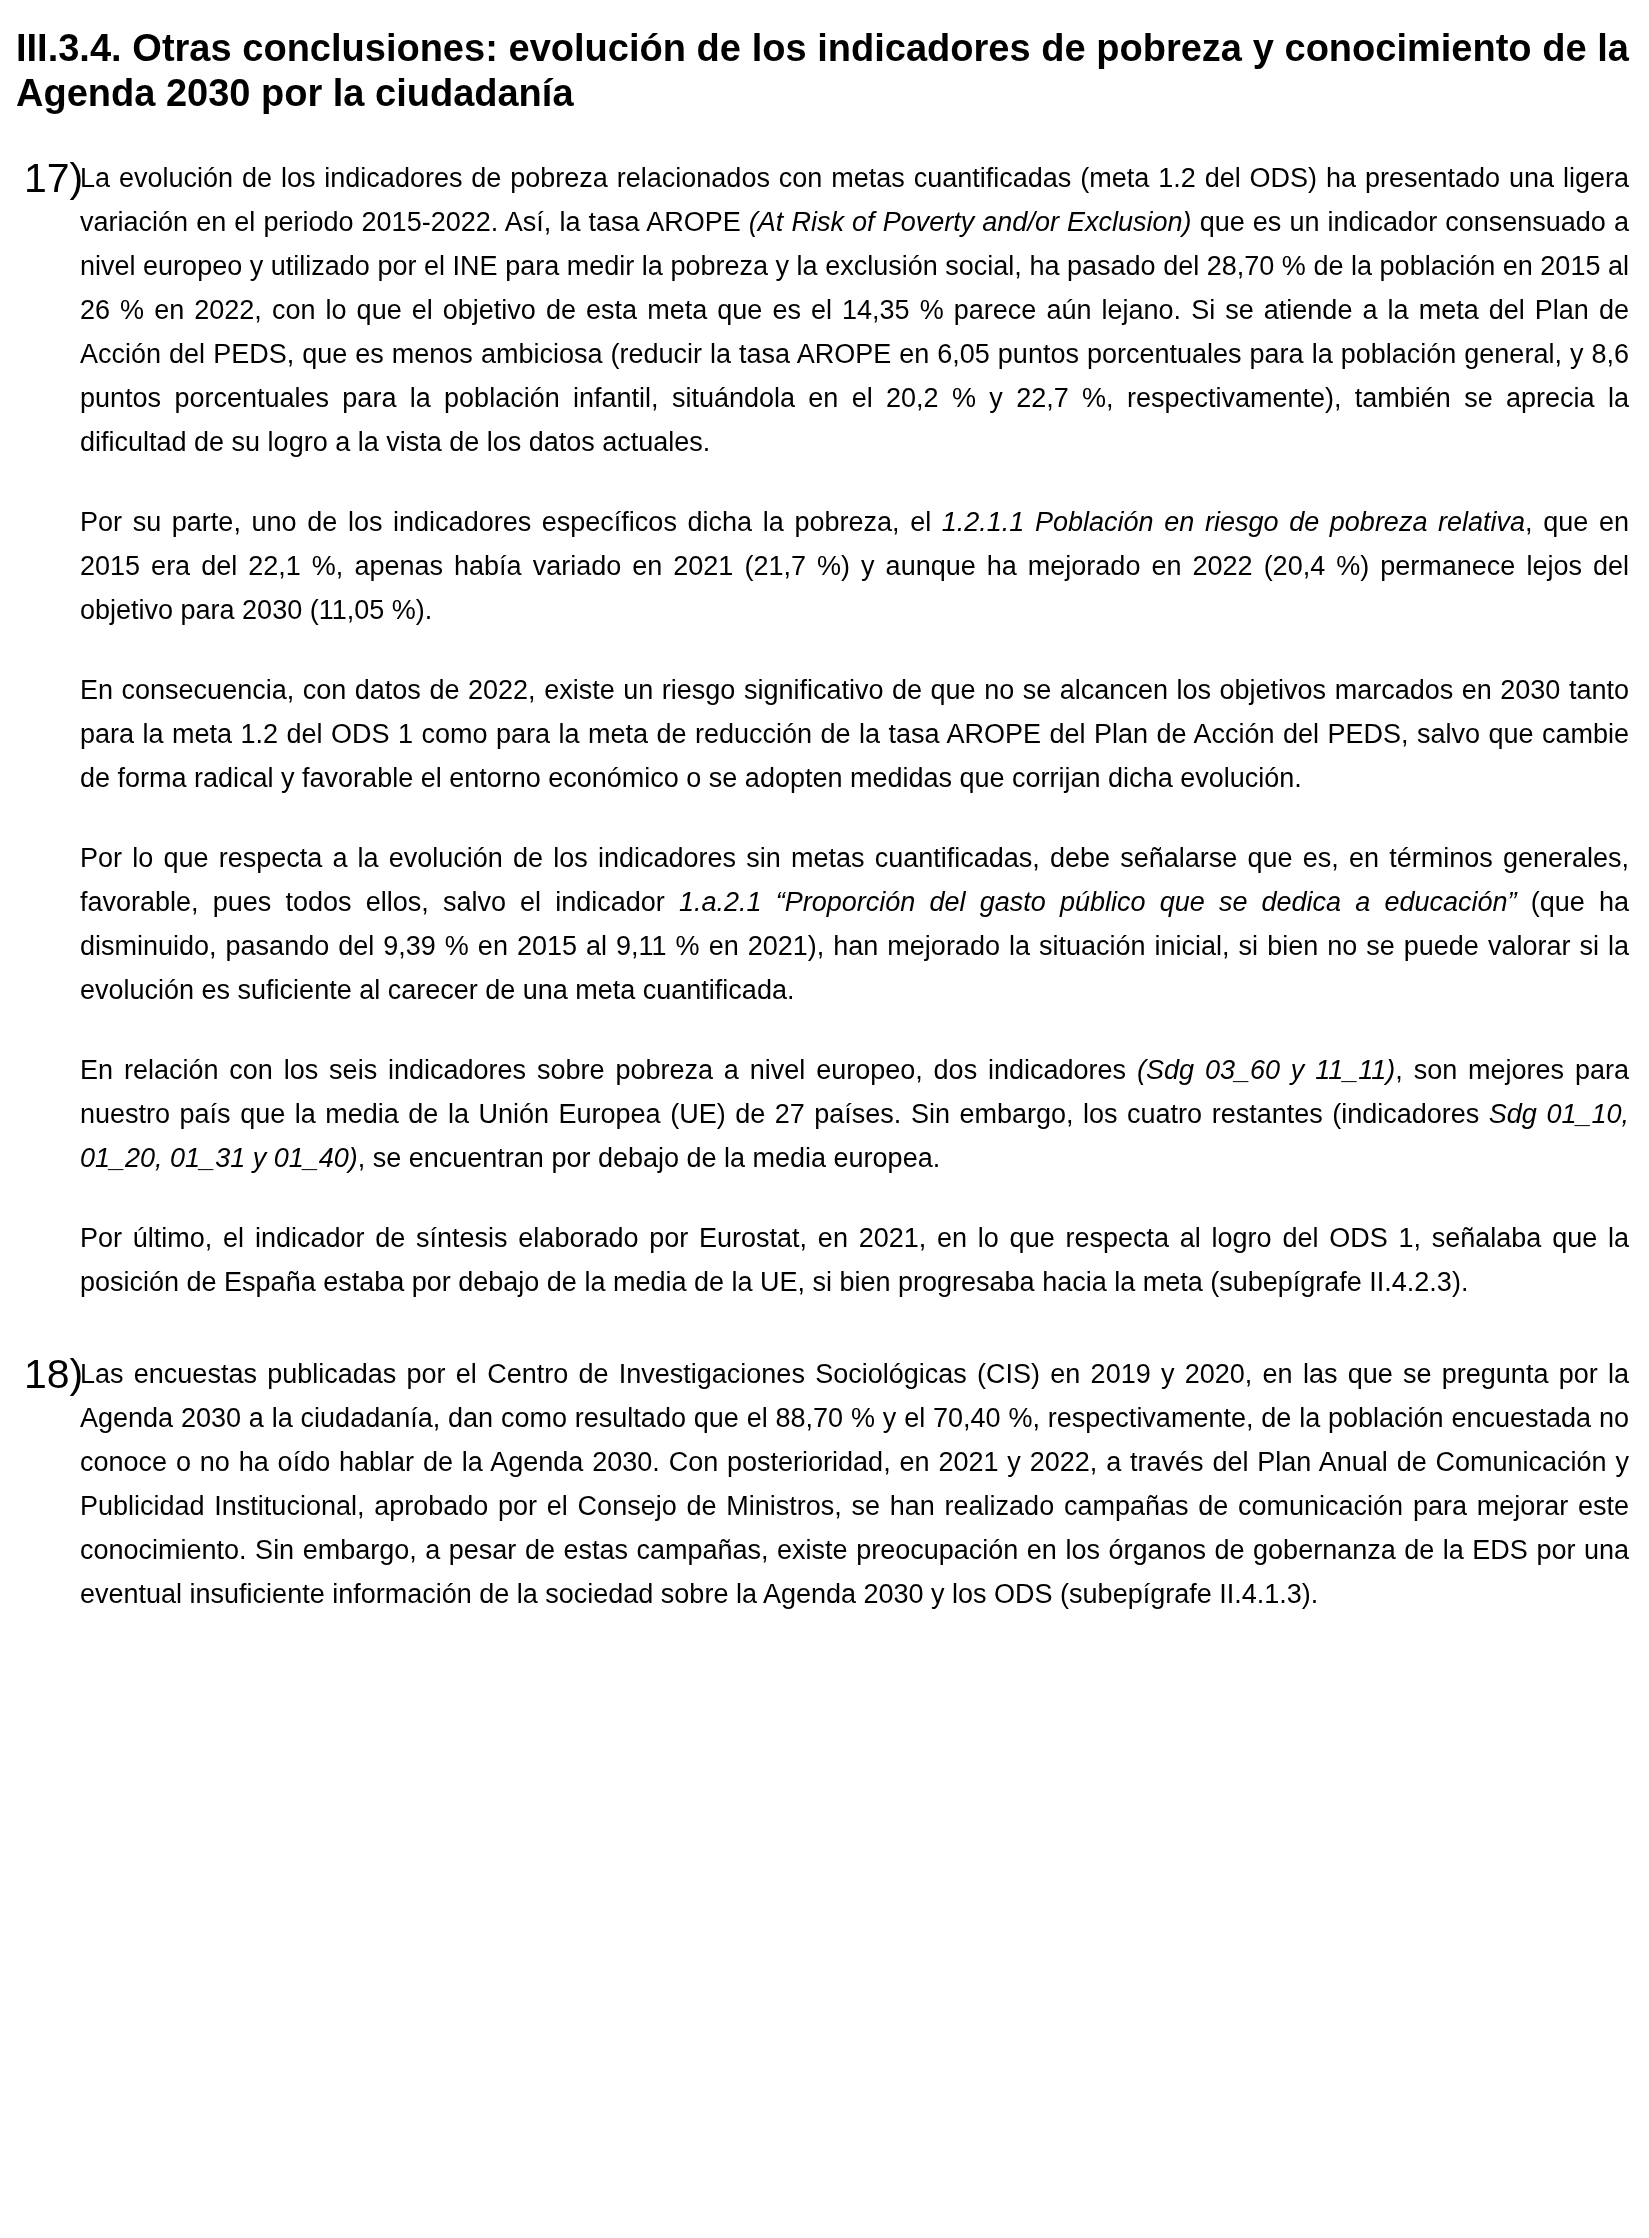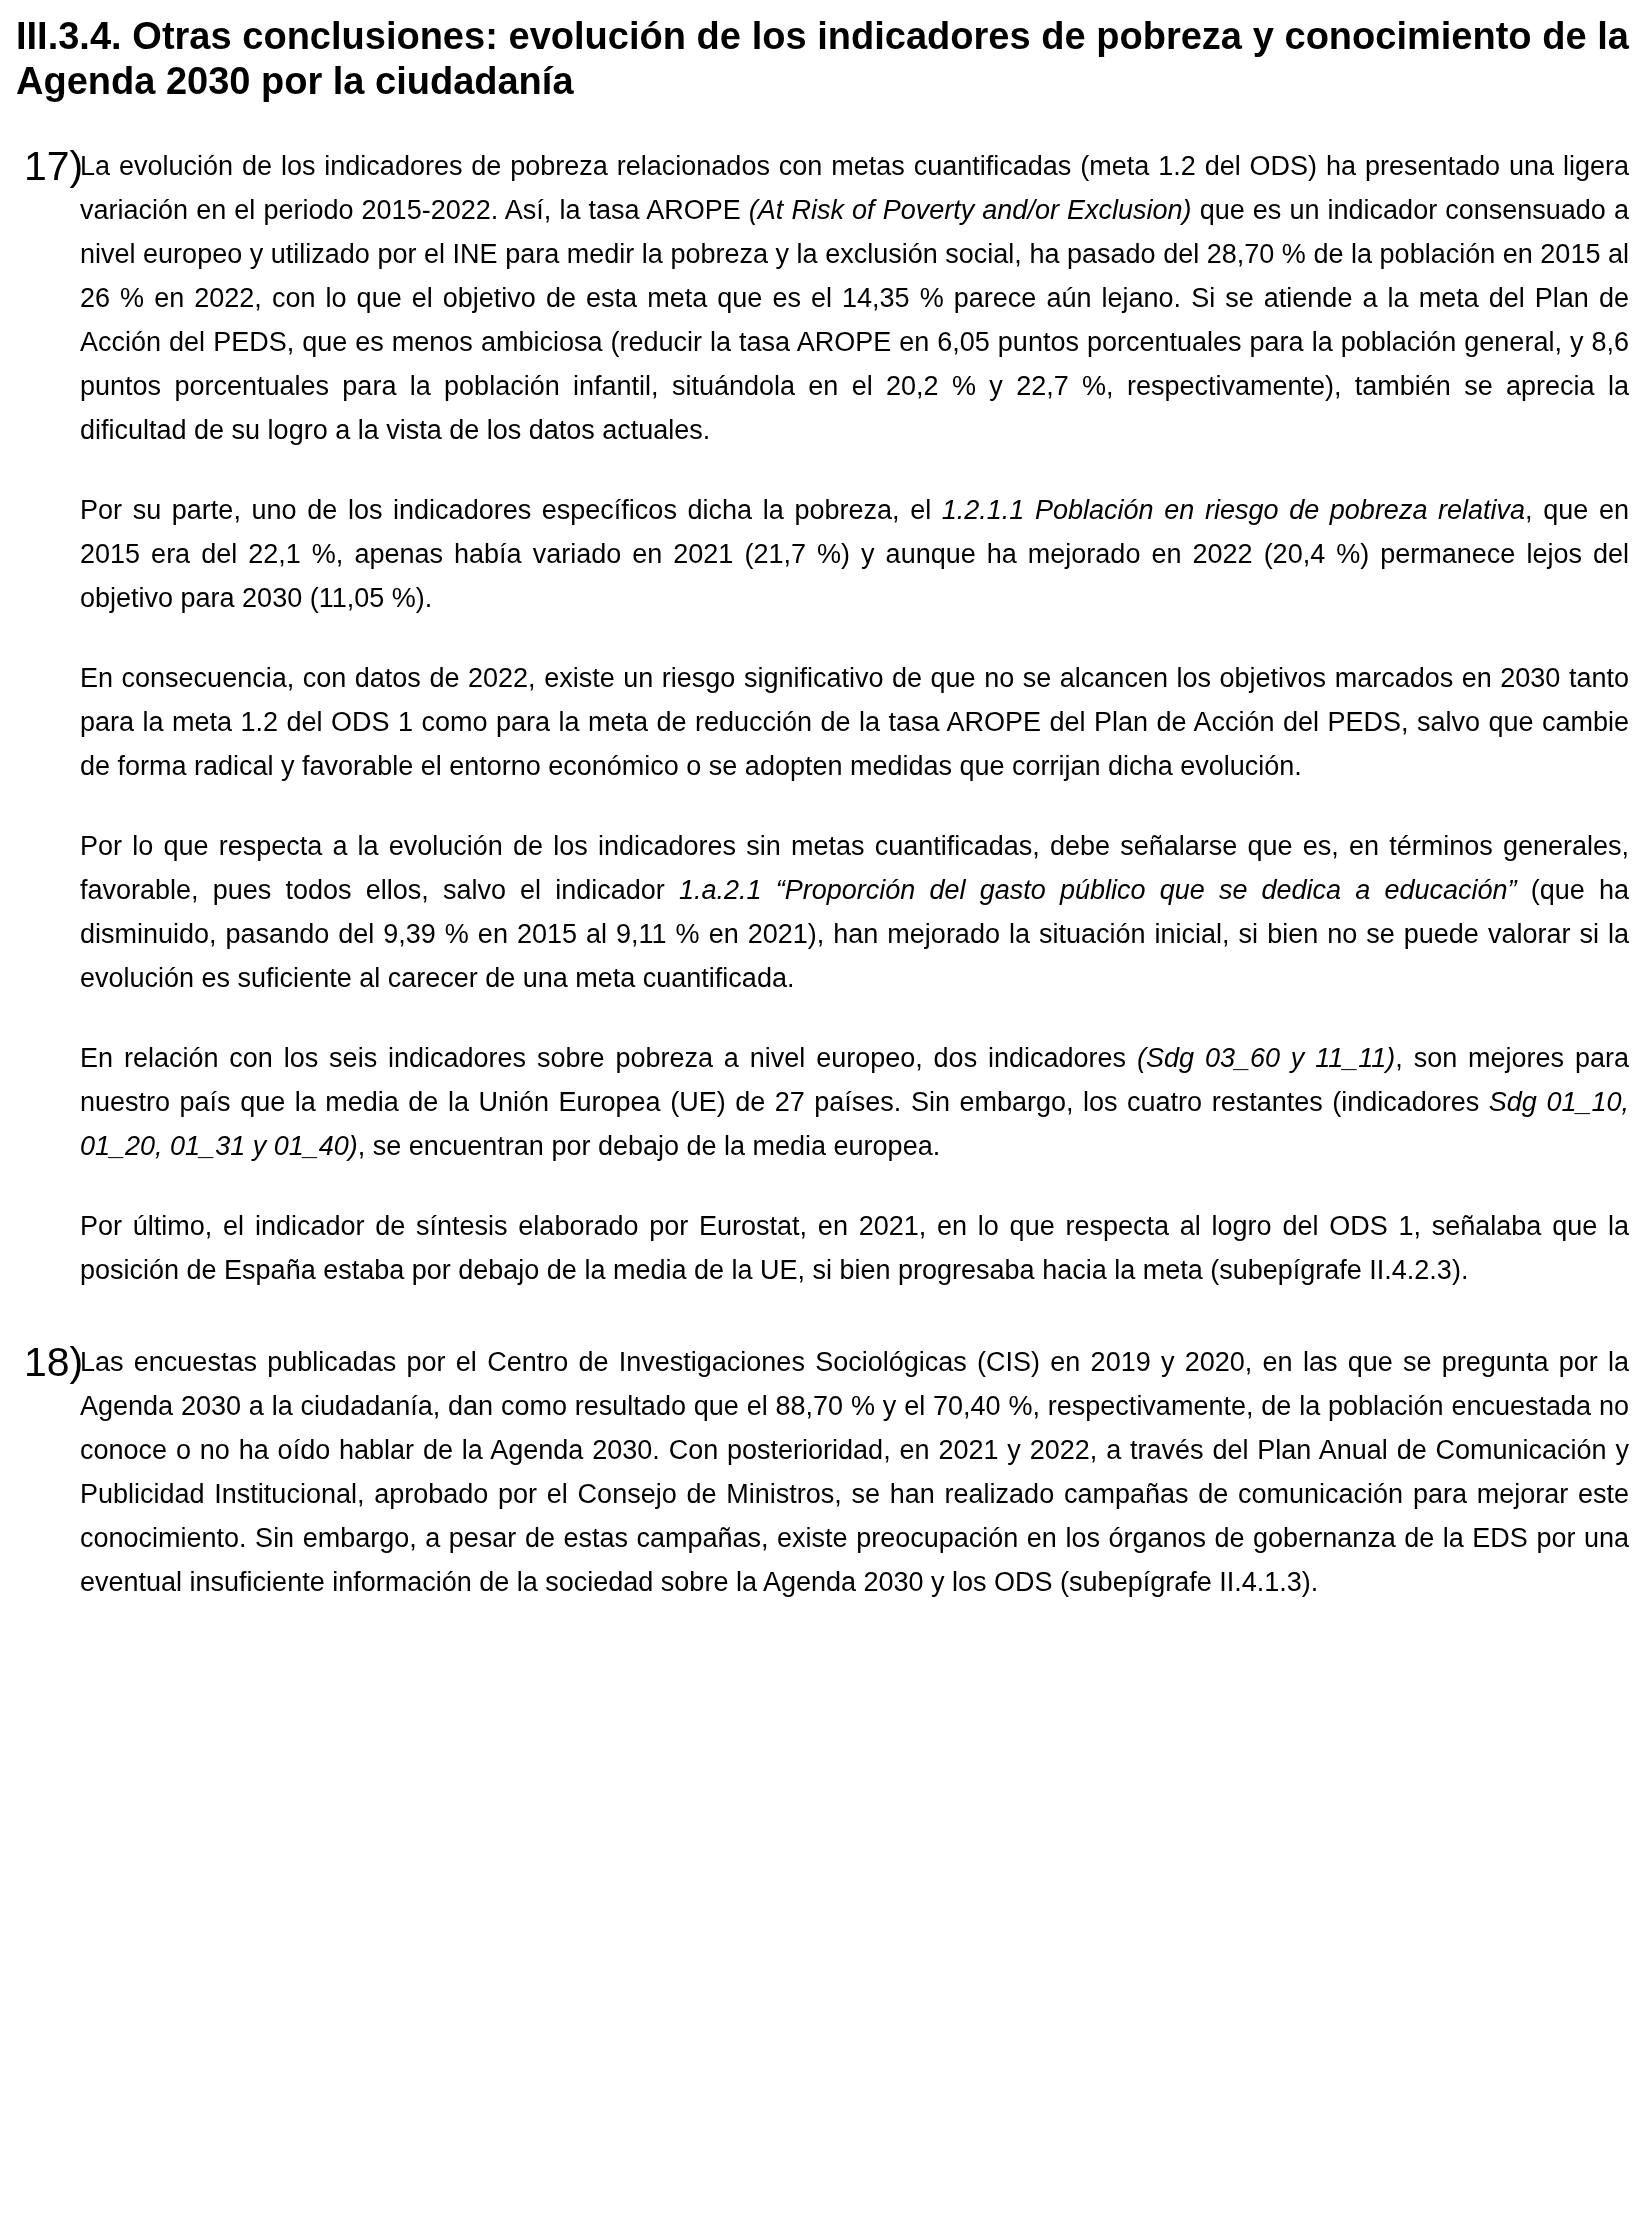--- a/index.html
+++ b/index.html
@@ -17,21 +17,21 @@
   .page {
     box-sizing: border-box;
     width: 1650px;
     height: 2239px;
     padding: 13.7px 21px 0 16px;
   }
   .heading {
     font-size: 38px;
     line-height: 45px;
     font-weight: bold;
-    margin: 0 0 40px 0;
+    margin: 12px 0 40px 0;
     text-align: justify;
   }
   .items {
     margin-left: 8px;
   }
   .item {
     position: relative;
     padding-left: 56px;
   }
   .item + .item {

